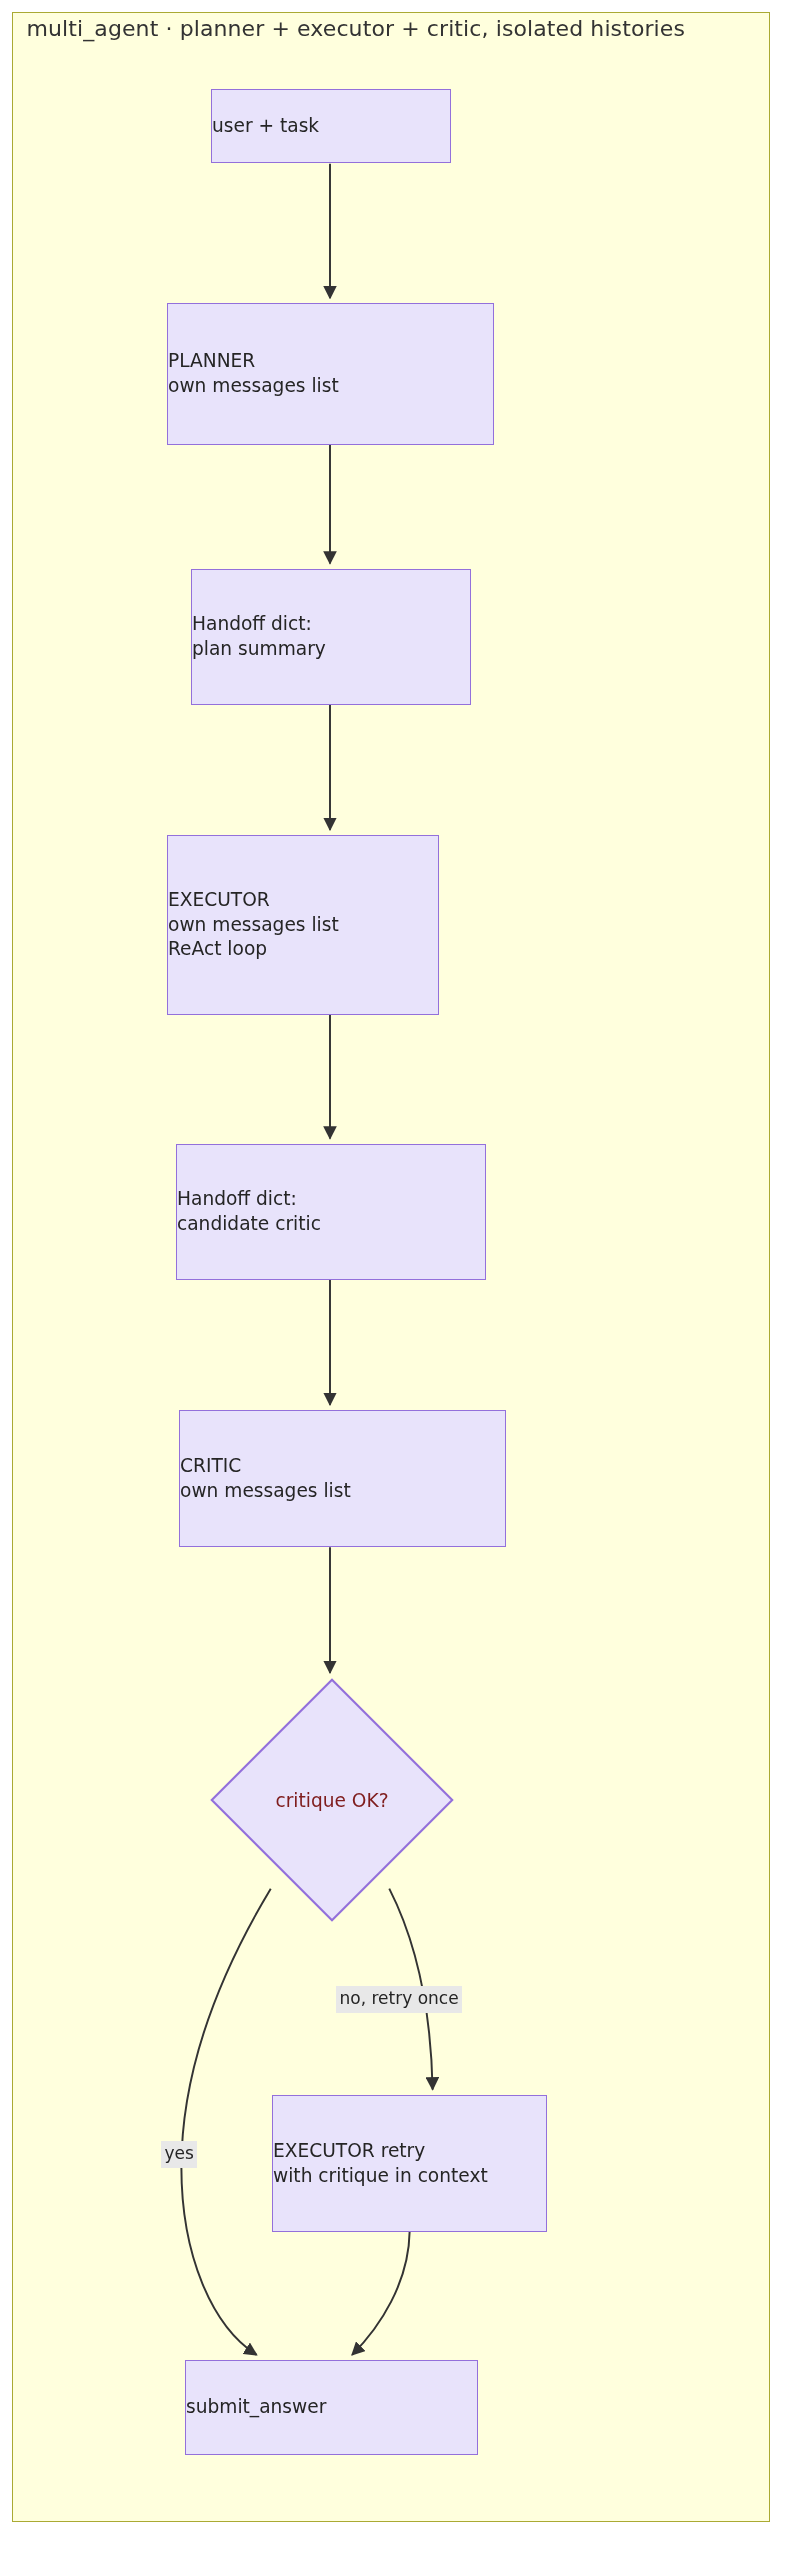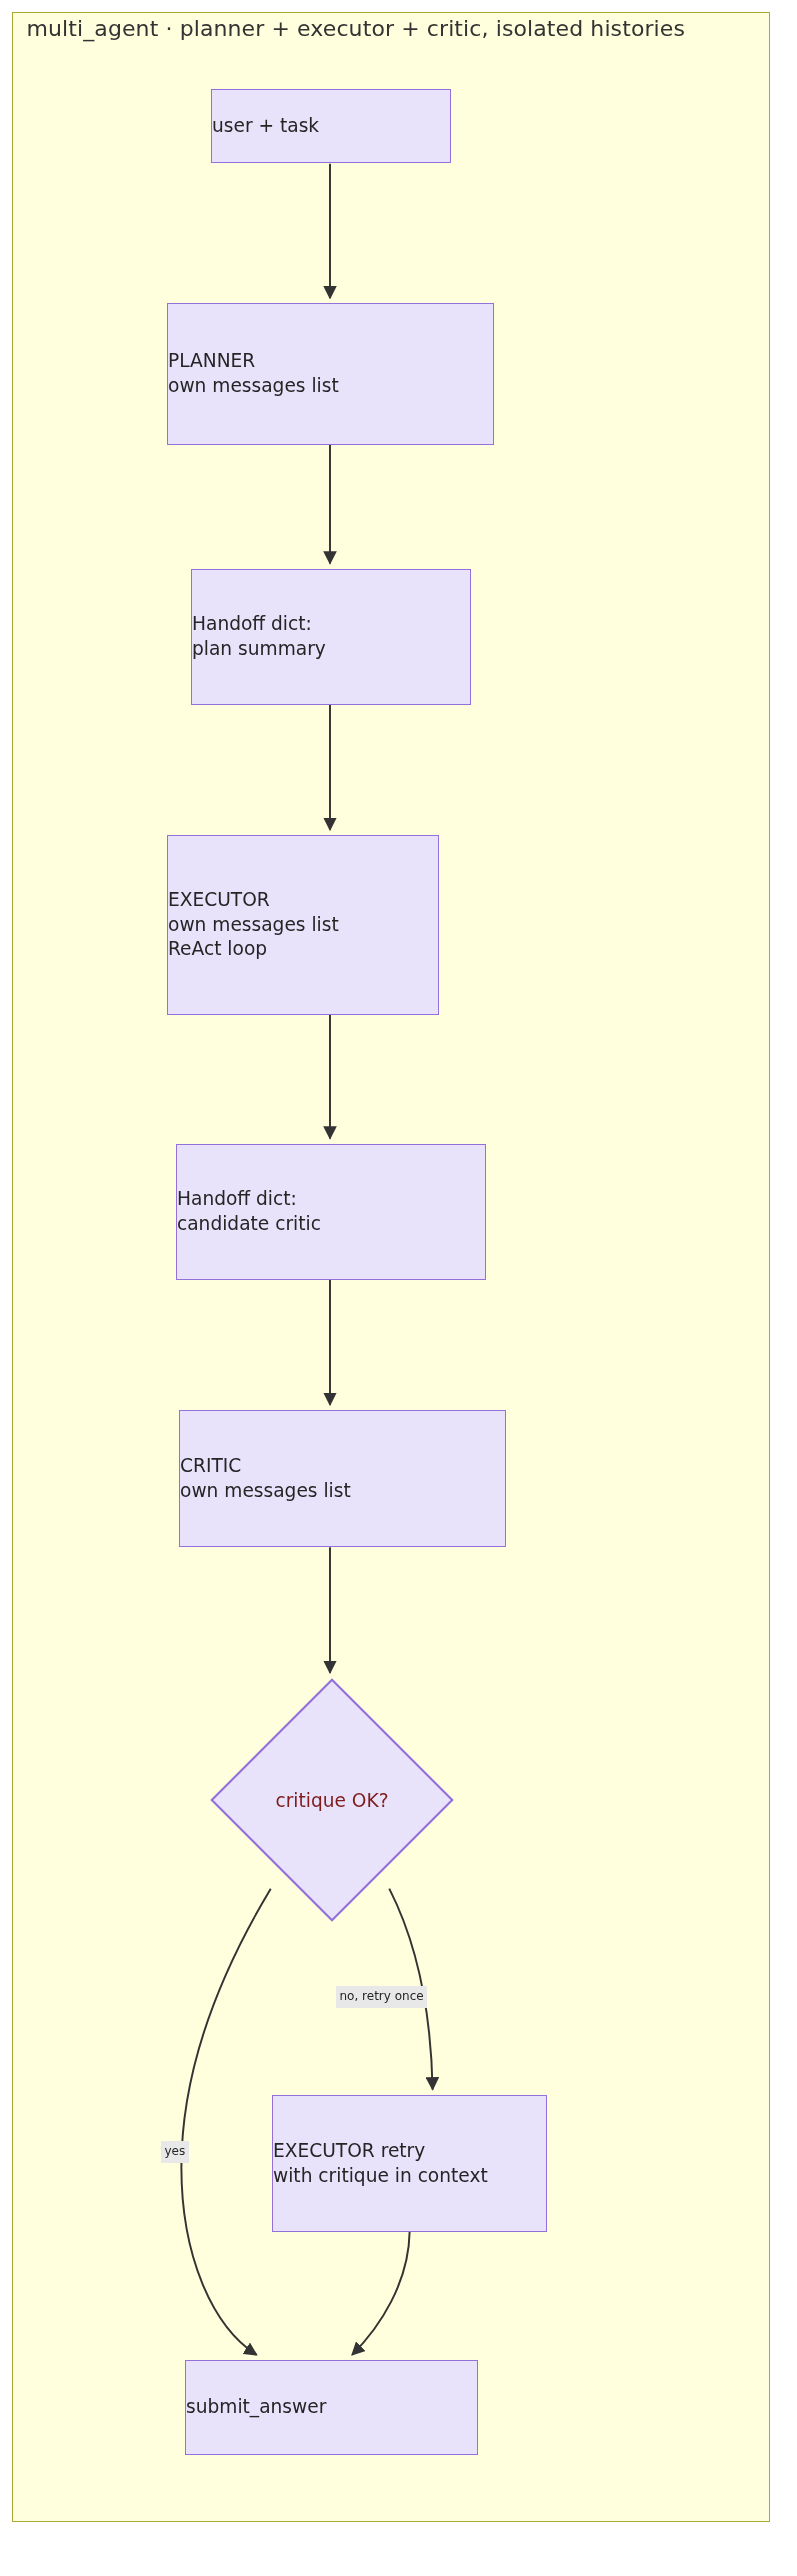--- a/index.html
+++ b/index.html
@@ -76,21 +76,21 @@
     color: #7f1d1d;
     font-size: 18.6px;
     white-space: nowrap;
     pointer-events: none;
     text-align: right;
   }
   .edge-label {
     position: absolute;
     background: #e8e8e8;
     color: #252525;
-    font-size: 12px;
+    font-size: 17px;
     line-height: 1;
     padding: 4.4px 3.5px 5.3px 3.5px;
     white-space: nowrap;
   }
 </style>
 </head>
 <body>
 
 <div id="canvas">
 

